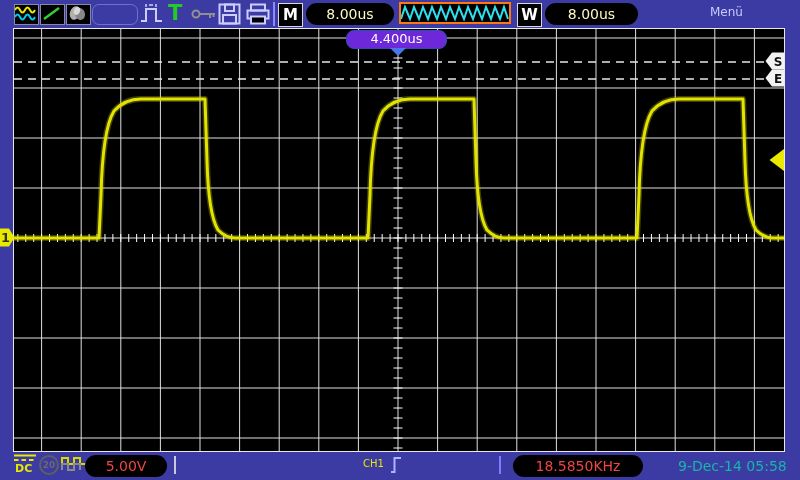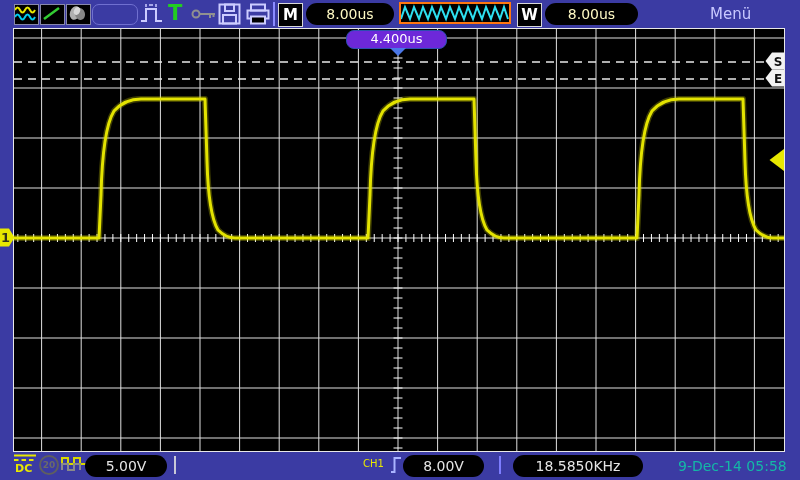--- a/index.html
+++ b/index.html
@@ -6,27 +6,27 @@
   #screen{position:relative;width:800px;height:480px;background:#3b3ba3;overflow:hidden;
           font-family:"DejaVu Sans","Liberation Sans",sans-serif;}
   .abs{position:absolute;}
   
   .iconbox{position:absolute;top:4px;width:23px;height:19px;background:#000;border:1px solid #8888aa;}
   .blankbtn{position:absolute;top:4px;left:92px;width:44px;height:19px;border:1px solid #7070d0;border-radius:7px;background:transparent;}
   .badge{position:absolute;top:3px;width:23px;height:22px;background:#000;border:1px solid #d8d8d8;
          color:#fff;font-weight:bold;font-size:15px;text-align:center;line-height:22px;}
   .pill{position:absolute;top:3px;height:22px;background:#000;border-radius:11px;color:#fef9c3;
         font-size:14px;display:flex;align-items:center;justify-content:center;}
-  .pill.yellow{color:#e5e5e5;text-align:center;}
+  .pill.yellow{color:#ef4444;text-align:center;}
   .vdivider{position:absolute;width:2px;}
   .cursor-label{position:absolute;left:346px;top:30px;width:99px;height:17px;background:#6d28d9;
         border:1px solid #2c4fae;border-radius:8px;color:#fff;font-size:13px;line-height:16px;text-align:center;}
   .cursor-tri{position:absolute;left:390px;top:48px;width:0;height:0;
         border-left:8px solid transparent;border-right:8px solid transparent;border-top:8px solid #4a77e8;}
-  .menu-label{position:absolute;left:710px;top:5px;color:#c8c8ff;font-size:15px;}
+  .menu-label{position:absolute;left:710px;top:5px;color:#c8c8ff;font-size:12px;}
   .datetime{position:absolute;left:678px;top:458px;color:#14b8a6;font-size:14px;}
   .ch1-label{position:absolute;left:363px;top:458px;color:#e8e800;font-size:10px;}
   .bwcircle{position:absolute;left:39px;top:455px;width:16px;height:16px;border:2px solid #5f5f5f;
         border-radius:50%;color:#6a6a6a;font-size:9px;font-weight:bold;text-align:center;line-height:16px;}
   .t-glyph{position:absolute;left:168px;top:1px;color:#22cc22;font-size:21px;font-weight:bold;}
   #plot{position:absolute;left:13px;top:28px;width:772px;height:424px;background:#000;}
   svg{display:block;}
 </style>
 </head>
 <body>
@@ -309,20 +309,19 @@
   <div class="pill yellow" style="left:85px;top:455px;width:82px;">5.00V</div>
 
   <div class="vdivider" style="left:174px;top:456px;height:18px;background:#c8c8d8;"></div>
 
   <div class="ch1-label">CH1</div>
 
   <svg class="abs" style="left:390px;top:455px;" width="12" height="20" viewBox="0 0 12 20">
     <path d="M1,17 H4.5 V3 H11" fill="none" stroke="#aab4ff" stroke-width="2"></path>
   </svg>
 
-  <div class="pill yellow" style="left:403px;top:455px;width:81px;">8.00V</div>
 
   <div class="vdivider" style="left:499px;top:456px;height:18px;background:#7d7dff;"></div>
 
   <div class="pill yellow" style="left:513px;top:455px;width:130px;">18.5850KHz</div>
 
   <div class="datetime">9-Dec-14 05:58</div>
 </div>
 
 </body></html>

